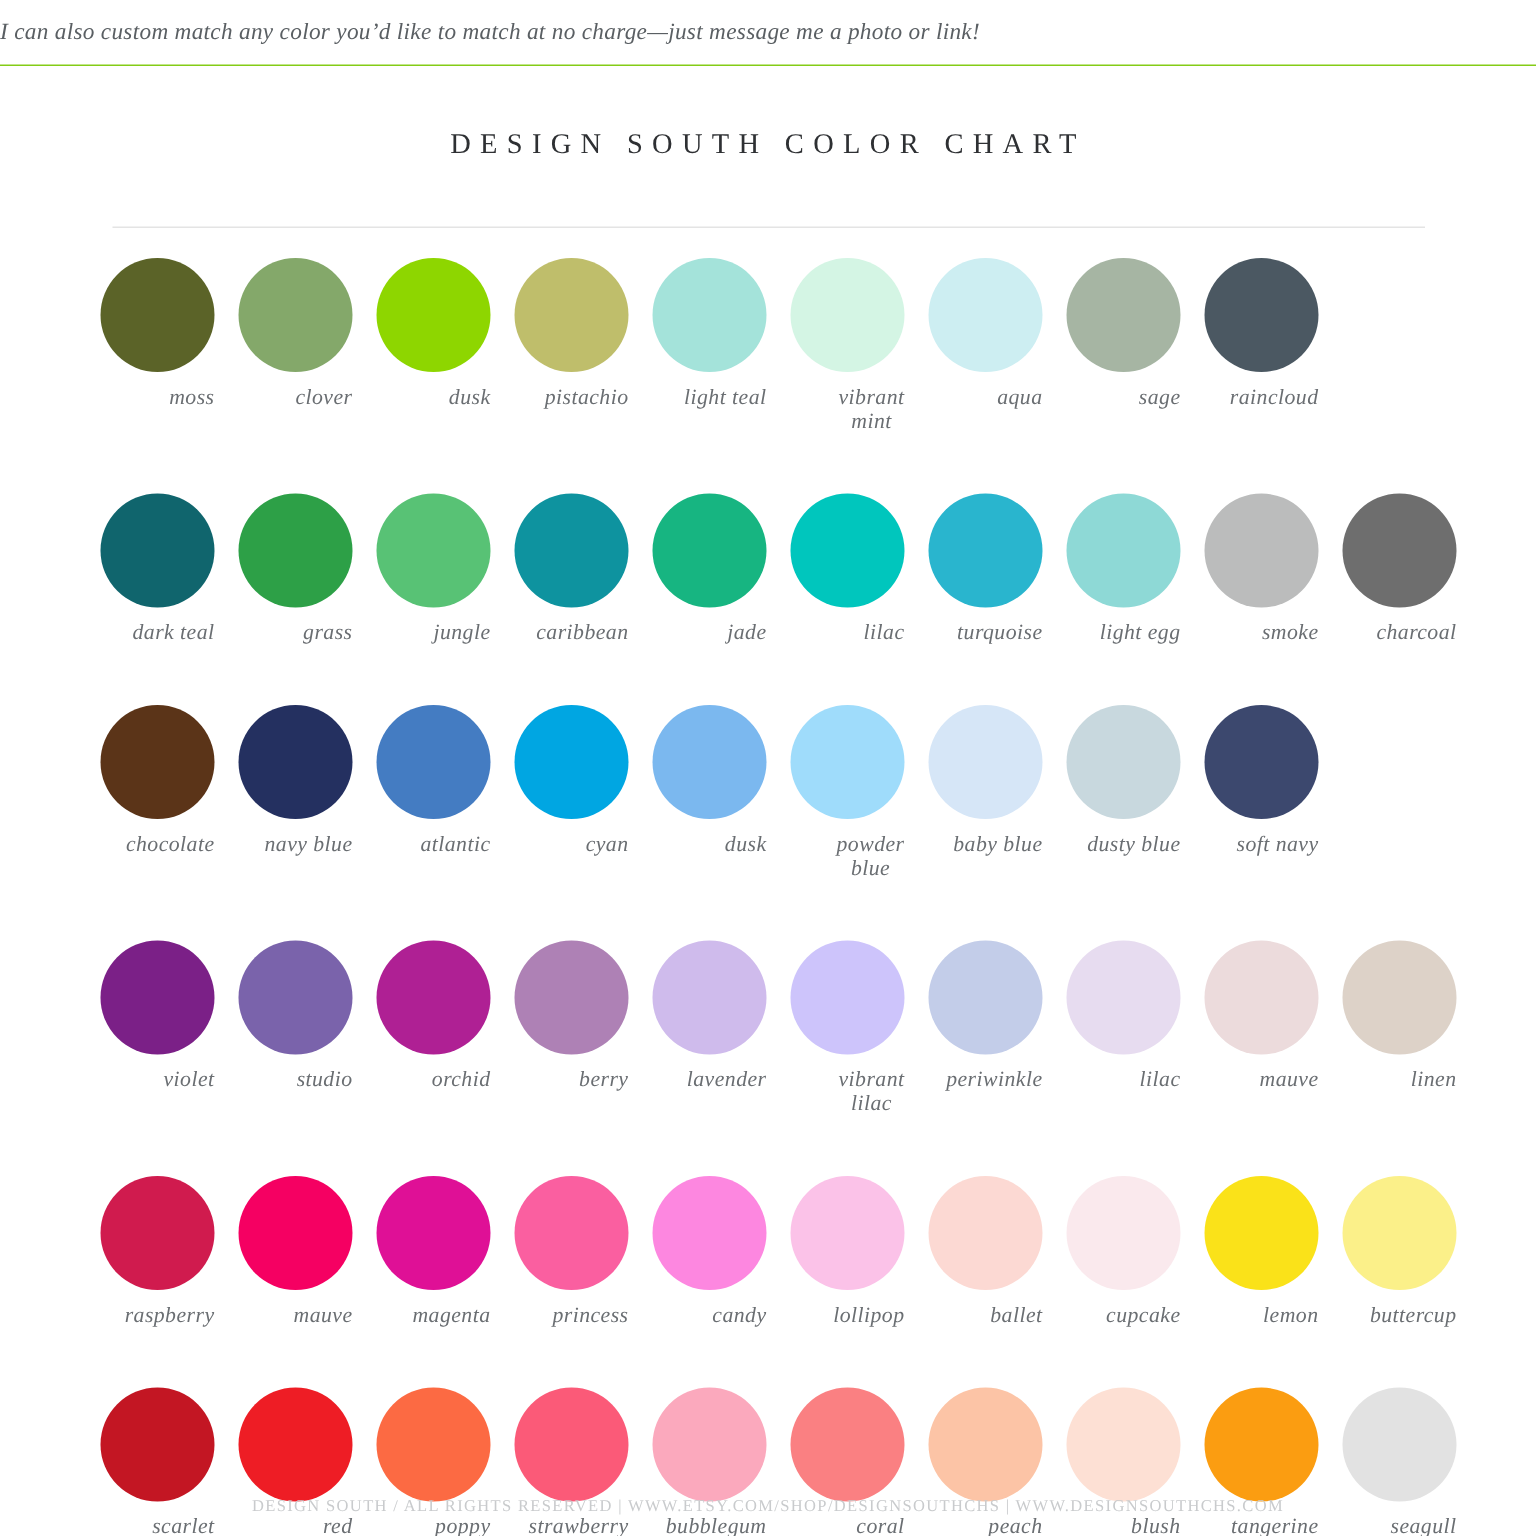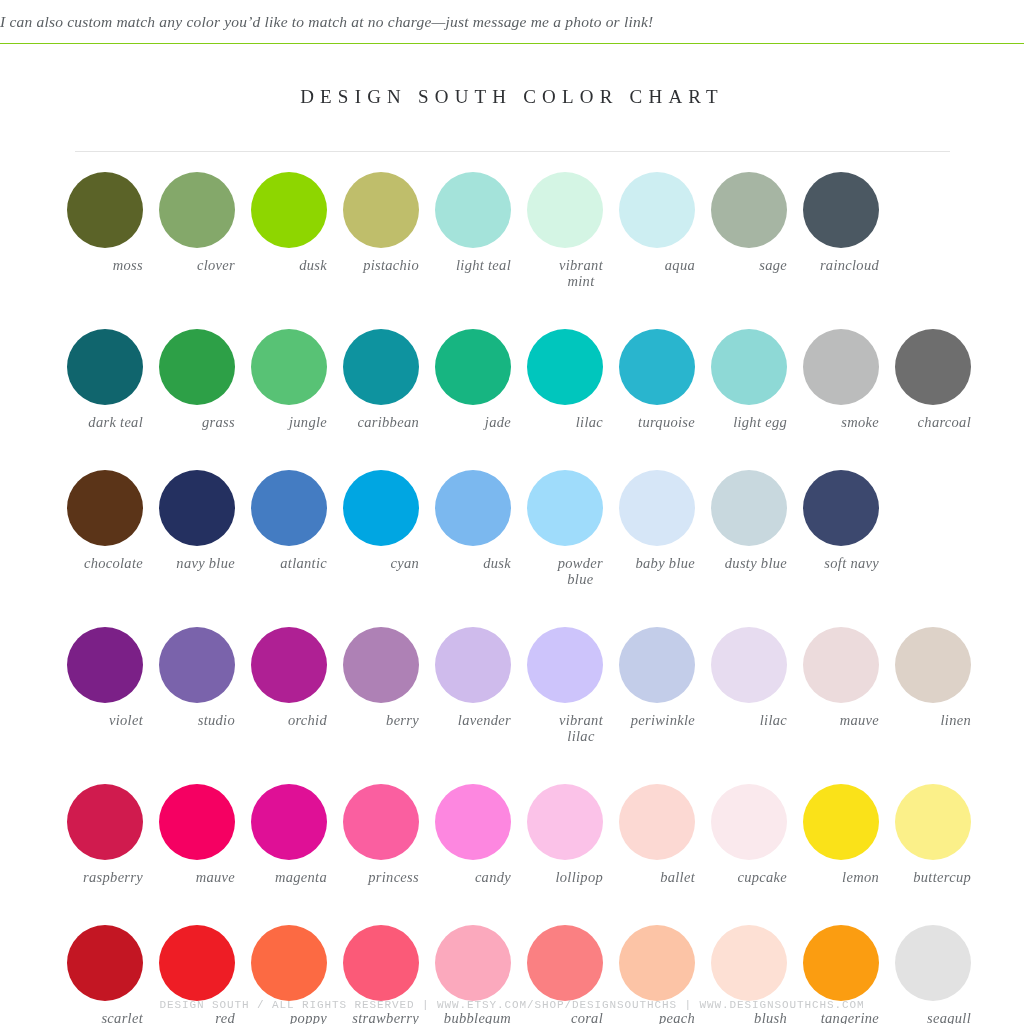--- a/index.html
+++ b/index.html
@@ -94,21 +94,21 @@
 
   
   #footer {
     position: absolute;
     left: 0;
     right: 0;
     bottom: 12px;
     text-align: center;
   }
   #footer-text {
-    font-family: Liberation Mono, monospace;
+    font-family: Liberation Serif, serif;
     font-size: 11px;
     letter-spacing: 0.9px;
     color: #c9cbcd;
     white-space: nowrap;
   }
 </style>
 </head>
 <body>
 
 <div id="top-banner">

